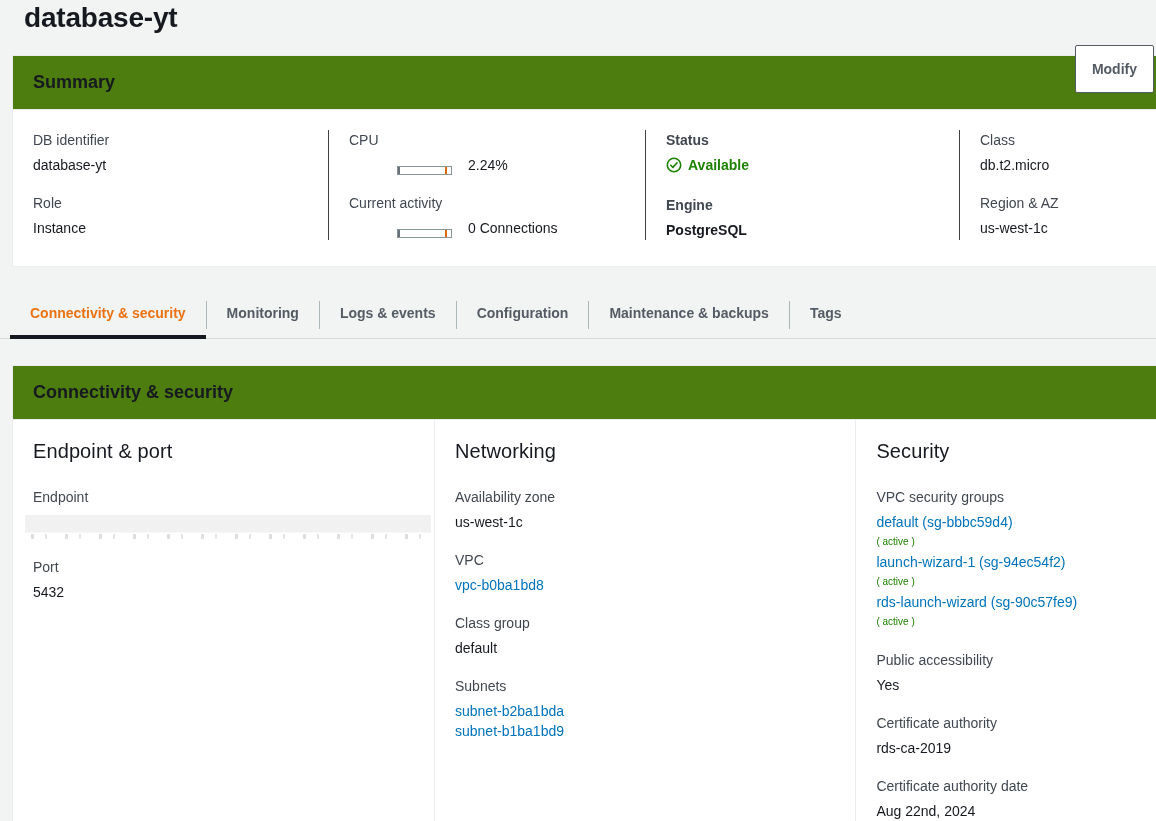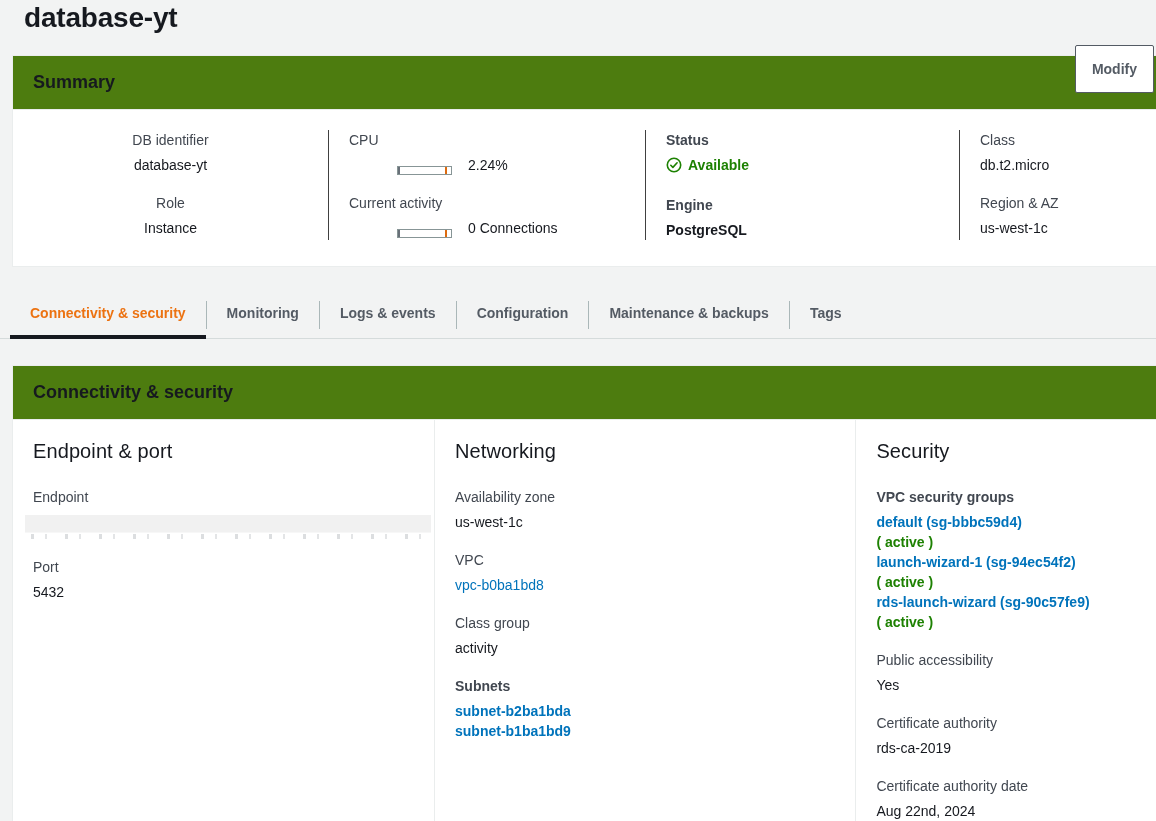--- a/index.html
+++ b/index.html
@@ -28,21 +28,21 @@
   }
   .panel-header {
     background: #4d7c0f; border-bottom: 1px solid #eaeded;
     padding: 16px 20px;
     font-size: 18px; font-weight: 700; color: #16191f;
   }
   .summary-panel { margin-top: 15px; }
   .summary-cols { display: flex; padding: 20px 0 26px 0; }
   .summary-col { padding: 0 20px; }
   .summary-col + .summary-col { border-left: 1px solid #404040; }
-  .col-1 { width: 315px; text-align: center; } .col-2 { width: 317px; } .col-3 { width: 314px; font-weight: bold; } .col-4 { width: 178px; }
+  .col-1 { width: 315px; } .col-2 { width: 317px; } .col-3 { width: 314px; font-weight: bold; } .col-4 { width: 178px; }
   .field { margin-bottom: 18px; }
   .field:last-child { margin-bottom: 0; }
   .field-label { font-size: 14px; line-height: 20px; color: #414750; margin-bottom: 5px; }
   .field-value { font-size: 14px; line-height: 20px; color: #16191f; }
   .value-row { display: flex; align-items: flex-end; gap: 16px; margin-left: 48px; }
   
   .gauge { position: relative; width: 55px; height: 9px; background: #ffffff; border: 1px solid #879596; display: inline-block; }
   .gauge-fill { position: absolute; left: 0; top: 0; bottom: 0; width: 2px; background: #687078; }
   .gauge-tick { position: absolute; right: 4px; top: 0; bottom: 0; width: 2px; background: #dd6b10; }
   
@@ -60,22 +60,22 @@
   }
   .tab-divider { width: 1px; height: 28px; background: #aab7b8; }
   
   .connectivity-panel { margin-top: 26px; height: 480px; }
   .conn-cols { display: flex; align-items: stretch; padding: 0; height: 100%; }
   .conn-col { padding: 20px 20px 40px 20px; }
   .conn-col + .conn-col { border-left: 1px solid #eaeded; }
   .conn-col-1 { width: 421px; } .conn-col-2 { width: 422px; } .conn-col-3 { width: 301px; }
   .conn-col h3 { font-size: 20px; font-weight: 400; color: #16191f; margin-bottom: 24px; letter-spacing: 0.1px; }
   .link { color: #0073bb; text-decoration: none; cursor: pointer; font-size: 14px; line-height: 20px; display: inline-block; }
-  .active-tag { color: #1d8102; font-size: 14px; line-height: 20px; }
-  .stack > * { display: block; font-weight: bold; }
+  .active-tag { color: #1d8102; font-size: 10px; line-height: 20px; }
+  .stack > * { display: block; }
   
   .redacted-bar {
     width: 406px; height: 18px; margin-left: -8px; background: #f1f1f1;
     border-bottom: 1px solid #f7f7f7;
   }
   .redacted-remnants {
     width: 390px; height: 5px; margin-left: -2px; margin-top: 1px; opacity: 0.5;
     background: repeating-linear-gradient(90deg, #b9bdc1 0 3px, transparent 3px 14px, #c8cbce 14px 16px, transparent 16px 34px);
   }
   .mb8 { margin-bottom: 8px; }
@@ -195,21 +195,21 @@
       <div class="field">
         <div class="field-label">Availability zone</div>
         <div class="field-value">us-west-1c</div>
       </div>
       <div class="field">
         <div class="field-label">VPC</div>
         <a class="link">vpc-b0ba1bd8</a>
       </div>
       <div class="field">
         <div class="field-label">Class group</div>
-        <div class="field-value">activity</div>
+        <div class="field-value">default</div>
       </div>
       <div class="field stack">
         <div class="field-label">Subnets</div>
         <a class="link">subnet-b2ba1bda</a>
         <a class="link">subnet-b1ba1bd9</a>
       </div>
     </div>
 
     <div class="conn-col conn-col-3">
       <h3>Security</h3>

